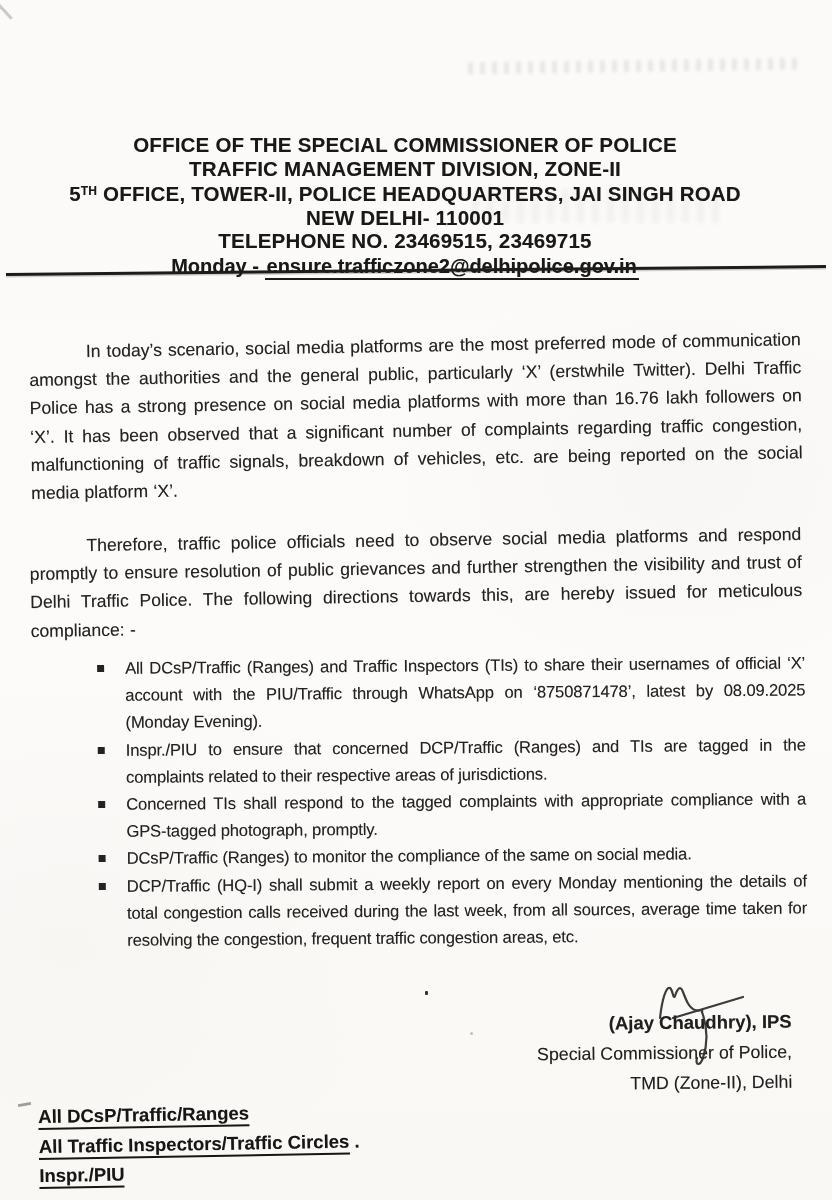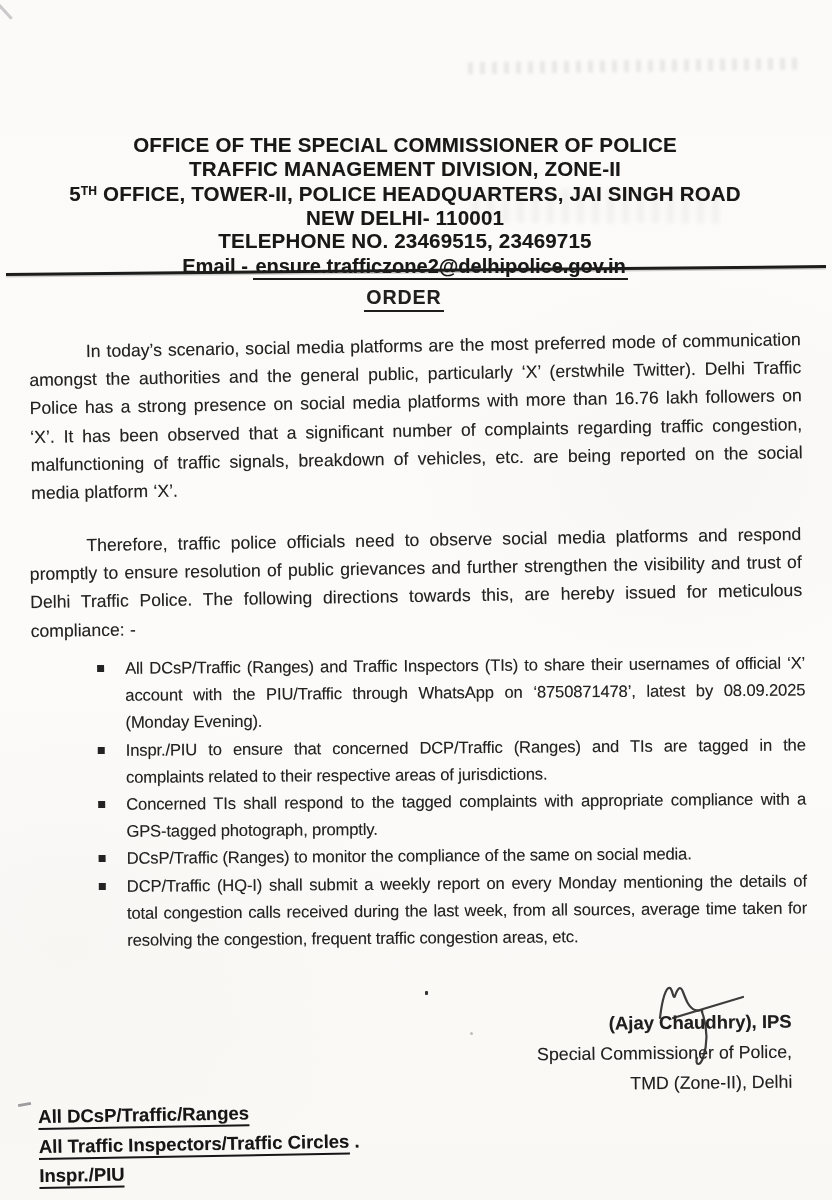--- a/index.html
+++ b/index.html
@@ -73,30 +73,27 @@
   <div class="ghost2"></div>
 
 
   <div class="letterhead">
     <div class="lh-line">OFFICE OF THE SPECIAL COMMISSIONER OF POLICE</div>
     <div class="lh-line">TRAFFIC MANAGEMENT DIVISION, ZONE-II</div>
     <div class="lh-line"><span>5</span><sup>TH</sup><span> OFFICE, TOWER-II, POLICE HEADQUARTERS, JAI SINGH ROAD</span></div>
     <div class="lh-line">NEW DELHI- 110001</div>
     <div class="lh-line">TELEPHONE NO. 23469515, 23469715</div>
     <div class="lh-email">
-      <span>Email -</span>
+      <span>Monday -</span>
       <span class="email-addr">ensure.trafficzone2@delhipolice.gov.in</span>
     </div>
   </div>
 
   <div class="rule"></div>
 
-  <div class="order-title-wrap">
-    <span class="order-title">ORDER</span>
-  </div>
 
   <p class="para para1">In today’s scenario, social media platforms are the most preferred mode of communication amongst the authorities and the general public, particularly ‘X’ (erstwhile Twitter). Delhi Traffic Police has a strong presence on social media platforms with more than 16.76 lakh followers on ‘X’. It has been observed that a significant number of complaints regarding traffic congestion, malfunctioning of traffic signals, breakdown of vehicles, etc. are being reported on the social media platform ‘X’.</p>
   <p class="para para2">Therefore, traffic police officials need to observe social media platforms and respond promptly to ensure resolution of public grievances and further strengthen the visibility and trust of Delhi Traffic Police. The following directions towards this, are hereby issued for meticulous compliance: -</p>
 
   <div class="directives">
 
   <div class="directive">
         <span class="bullet"></span>
         <span class="directive-text">All DCsP/Traffic (Ranges) and Traffic Inspectors (TIs) to share their usernames of official ‘X’ account with the PIU/Traffic through WhatsApp on ‘8750871478’, latest by 08.09.2025 (Monday Evening).</span>
       </div>

